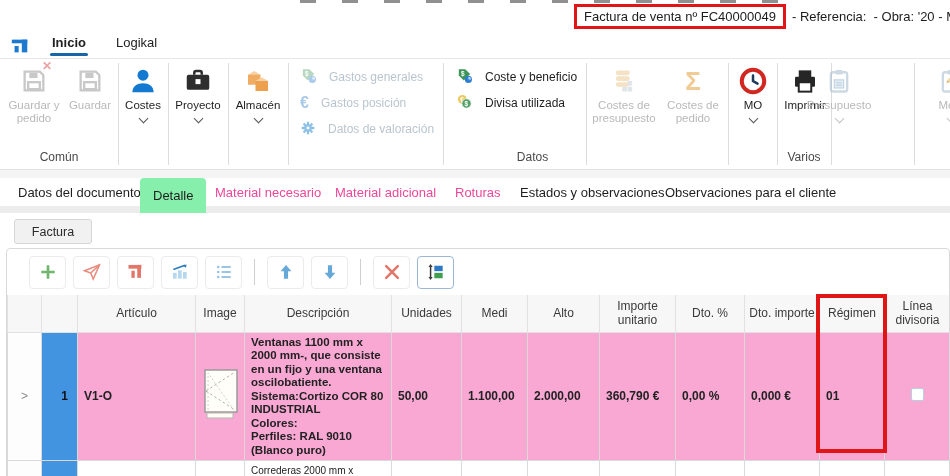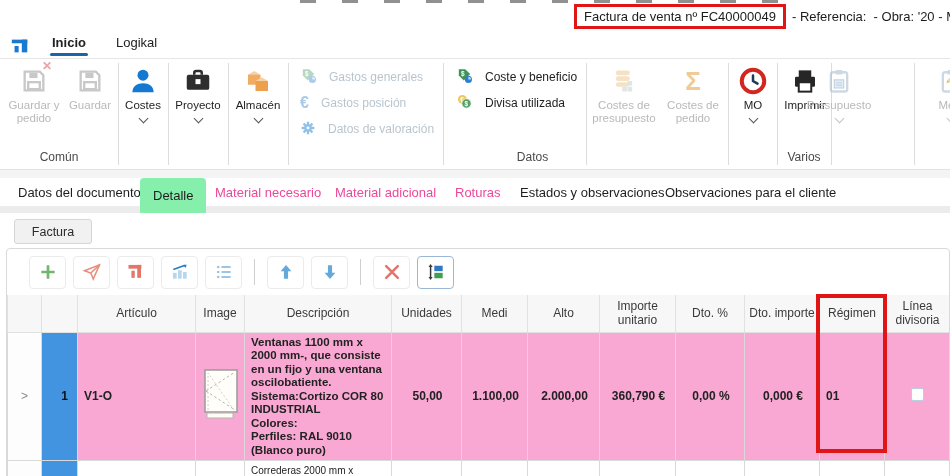--- a/index.html
+++ b/index.html
@@ -62,21 +62,21 @@
   table.grid { border-collapse:collapse; table-layout:fixed; width:943px; }
   .grid th { background:#f7f7f7; border:1px solid #e1e1e1; border-top:none; font-weight:normal;
     font-size:12px; color:#3a3a3a; height:37px; padding:1px 3px; text-align:center; line-height:14px; }
   .grid td { border:1px solid #d9d9d9; font-size:12px; padding:1px 6px; vertical-align:middle; }
   .grid tr.r1 td { background:#f9a8d4; font-weight:bold; }
   .grid tr.r1 { height:120px; }
   .grid tr.r2 { height:80px; }
   .grid td.gut { background:#fdfdfd; text-align:center; color:#8a8a8a; font-weight:normal !important; }
   .grid tr.r1 td.gut { background:#fdfdfd; }
   .grid td.numcol { background:#4394e0 !important; text-align:right; padding-right:9px; color:#111; }
-  .grid td.rt { text-align:center; padding-right:4px; }
+  .grid td.rt { text-align:left; padding-right:4px; }
   .grid td.desc { vertical-align:top; padding:3px 6px; }
   .desc-text { font-size:11.5px; line-height:13.5px; white-space:pre-line; }
   .grid tr.r2 td { font-weight:normal; }
   .grid td.imgc { text-align:center; }
   .cbx { display:inline-block; width:13px; height:13px; background:#fdfefe; border:1px solid #b9cfe0; border-radius:2px; }
   .grid td.cbc { text-align:center; }
 
   
   .hl-regimen { position:absolute; left:816px; top:294px; width:71px; height:159px;
     border:4px solid #e01616; z-index:10; pointer-events:none; }

